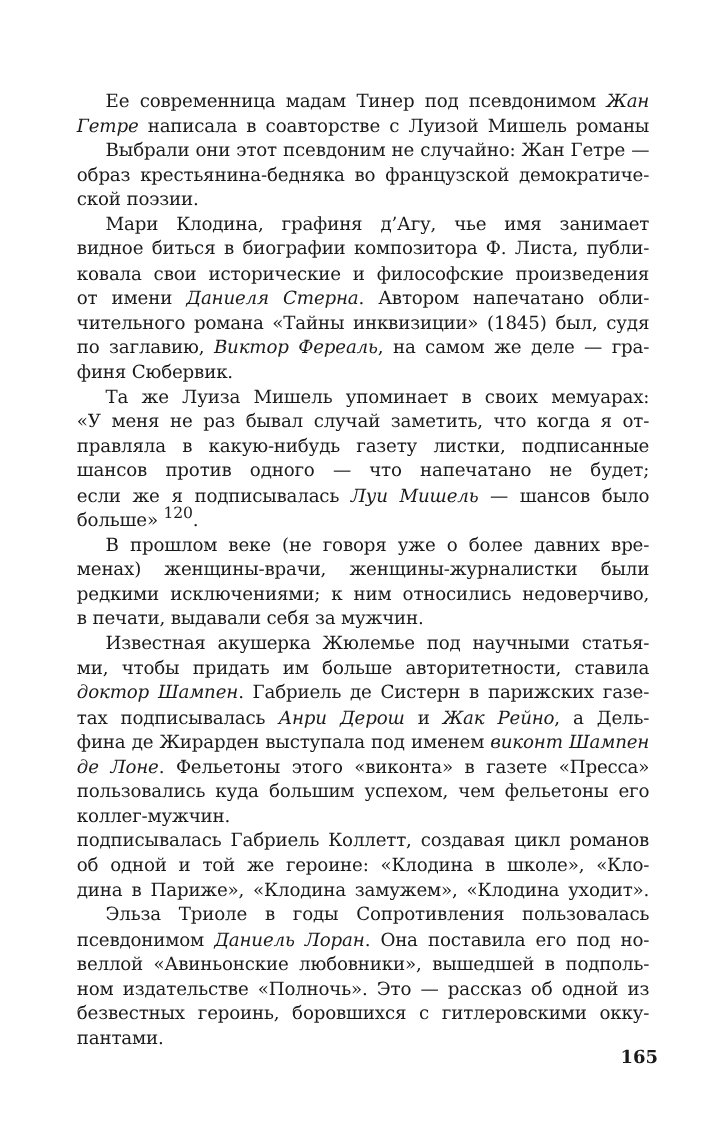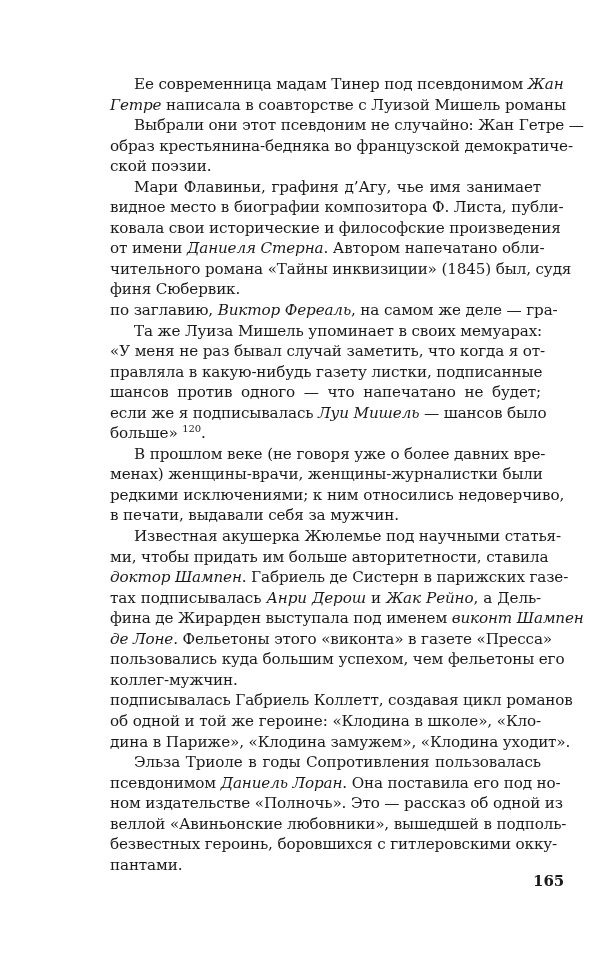--- a/index.html
+++ b/index.html
@@ -6,48 +6,47 @@
   body { width: 600px; height: 954px; position: relative; overflow: hidden; }
   .page {
     position: absolute; left: 64px; top: 74px; width: 477px;
     font-family: "DejaVu Serif", "Liberation Serif", serif;
     font-size: 15.2px; line-height: 20.55px; color: #1a1a1a;
   }
   .line {
     display: block; white-space: nowrap; text-align: justify;
     text-align-last: justify; height: 20.55px; overflow: visible;
     letter-spacing: -0.15px;
-    margin-left: 46px;
   }
   .line.last { text-align-last: left; }
   .line.indent { padding-left: 24px; }
   .i { font-style: italic; }
-  sup { font-size: 10px; vertical-align: 6px; line-height: 0; }
+  sup { font-size: 13px; vertical-align: 6px; line-height: 0; }
   .page-number {
-    position: absolute; left: 533px; top: 872px;
+    position: absolute; left: 517px; top: 872px;
     font-family: "DejaVu Serif", "Liberation Serif", serif;
     font-weight: bold; font-size: 15px; color: #1a1a1a;
   }
 </style>
 </head>
 <body>
 
 <div class="page" id="body-text">
     <span class="line indent"><span>Ее современница мадам Тинер под псевдонимом </span><span class="i">Жан</span></span>
     <span class="line"><span class="i">Гетре</span><span> написала в соавторстве с Луизой Мишель романы</span></span>
     <span class="line indent"><span>Выбрали они этот псевдоним не случайно: Жан Гетре —</span></span>
     <span class="line"><span>образ крестьянина-бедняка во французской демократиче-</span></span>
     <span class="line last"><span>ской поэзии.</span></span>
-    <span class="line indent"><span>Мари Флавиньи, графиня д’Агу, чье имя занимает</span></span>
-    <span class="line"><span>видное место в биографии композитора Ф. Листа, публи-</span></span>
+    <span class="line indent"><span>Мари Клодина, графиня д’Агу, чье имя занимает</span></span>
+    <span class="line"><span>видное биться в биографии композитора Ф. Листа, публи-</span></span>
     <span class="line"><span>ковала свои исторические и философские произведения</span></span>
     <span class="line"><span>от имени </span><span class="i">Даниеля Стерна</span><span>. Автором напечатано обли-</span></span>
     <span class="line"><span>чительного романа «Тайны инквизиции» (1845) был, судя</span></span>
+    <span class="line"><span>по заглавию, </span><span class="i">Виктор Фереаль</span><span>, на самом же деле — гра-</span></span>
     <span class="line last"><span>финя Сюбервик.</span></span>
-    <span class="line"><span>по заглавию, </span><span class="i">Виктор Фереаль</span><span>, на самом же деле — гра-</span></span>
     <span class="line indent"><span>Та же Луиза Мишель упоминает в своих мемуарах:</span></span>
     <span class="line"><span>«У меня не раз бывал случай заметить, что когда я от-</span></span>
     <span class="line"><span>правляла в какую-нибудь газету листки, подписанные</span></span>
     <span class="line"><span>шансов против одного — что напечатано не будет;</span></span>
     <span class="line"><span>если же я подписывалась </span><span class="i">Луи Мишель</span><span> — шансов было</span></span>
     <span class="line last"><span>больше» </span><sup>120</sup><span>.</span></span>
     <span class="line indent"><span>В прошлом веке (не говоря уже о более давних вре-</span></span>
     <span class="line"><span>менах) женщины-врачи, женщины-журналистки были</span></span>
     <span class="line"><span>редкими исключениями; к ним относились недоверчиво,</span></span>
     <span class="line last"><span>в печати, выдавали себя за мужчин.</span></span>
@@ -57,18 +56,18 @@
     <span class="line"><span>тах подписывалась </span><span class="i">Анри Дерош</span><span> и </span><span class="i">Жак Рейно</span><span>, а Дель-</span></span>
     <span class="line"><span>фина де Жирарден выступала под именем </span><span class="i">виконт Шампен</span></span>
     <span class="line"><span class="i">де Лоне</span><span>. Фельетоны этого «виконта» в газете «Пресса»</span></span>
     <span class="line"><span>пользовались куда большим успехом, чем фельетоны его</span></span>
     <span class="line last"><span>коллег-мужчин.</span></span>
     <span class="line"><span>подписывалась Габриель Коллетт, создавая цикл романов</span></span>
     <span class="line"><span>об одной и той же героине: «Клодина в школе», «Кло-</span></span>
     <span class="line"><span>дина в Париже», «Клодина замужем», «Клодина уходит».</span></span>
     <span class="line indent"><span>Эльза Триоле в годы Сопротивления пользовалась</span></span>
     <span class="line"><span>псевдонимом </span><span class="i">Даниель Лоран</span><span>. Она поставила его под но-</span></span>
+    <span class="line"><span>веллой «Авиньонские любовники», вышедшей в подполь-</span></span>
     <span class="line"><span>ном издательстве «Полночь». Это — рассказ об одной из</span></span>
-    <span class="line"><span>веллой «Авиньонские любовники», вышедшей в подполь-</span></span>
     <span class="line"><span>безвестных героинь, боровшихся с гитлеровскими окку-</span></span>
     <span class="line last"><span>пантами.</span></span>
   </div>
 <div class="page-number">165</div>
 
 </body></html>

